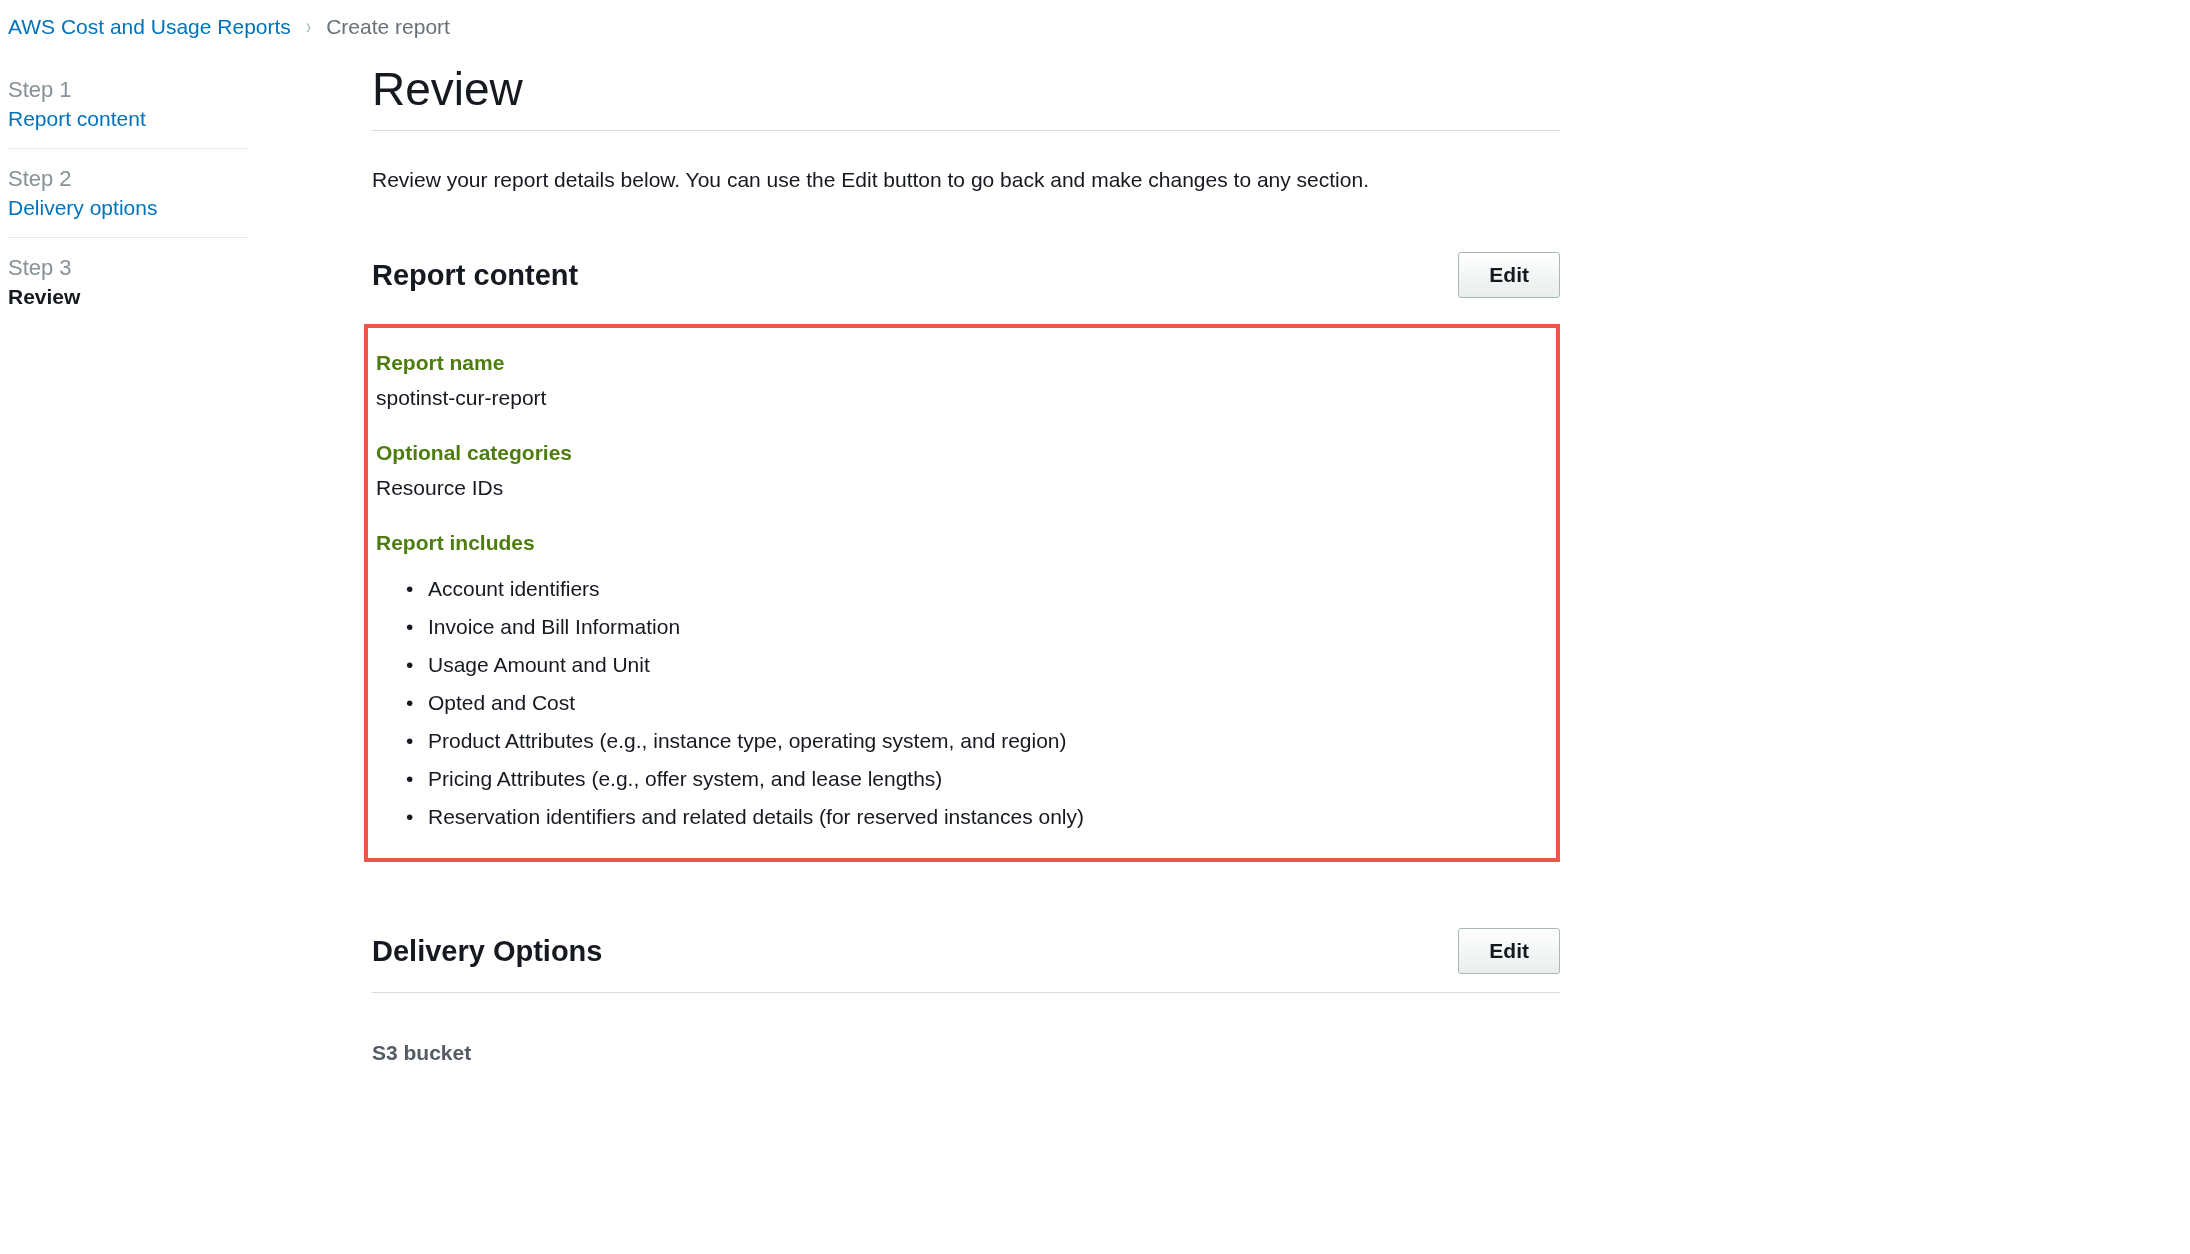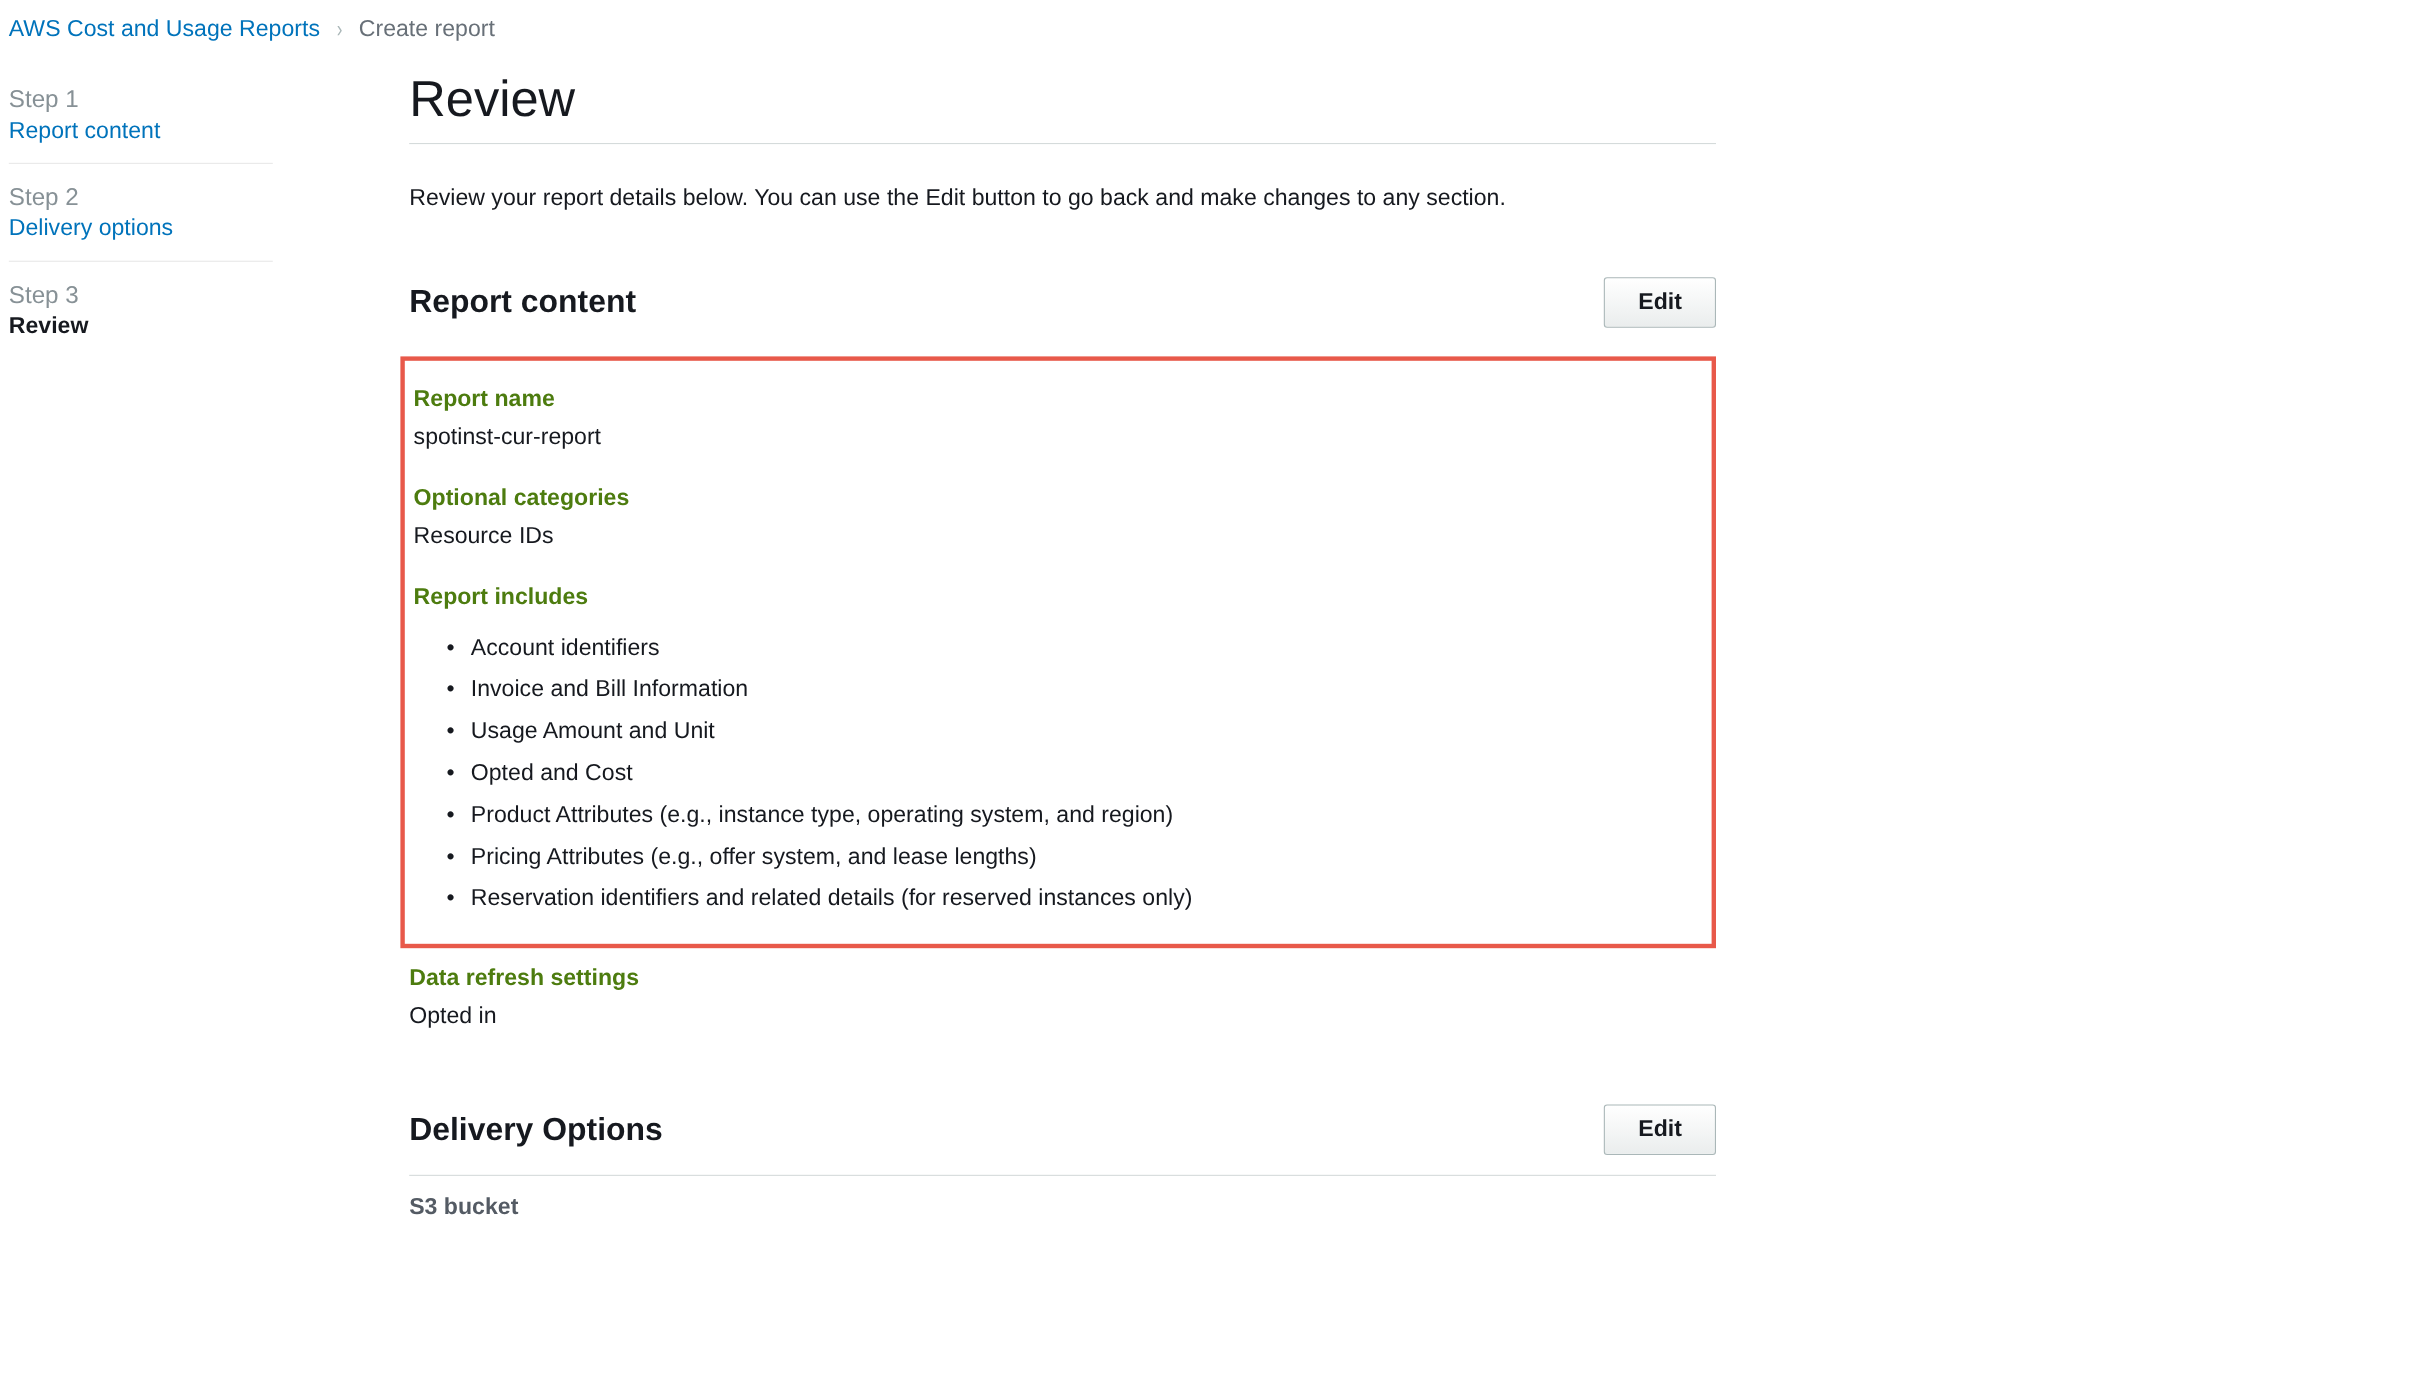--- a/index.html
+++ b/index.html
@@ -180,21 +180,21 @@
     margin-top: 14px;
   }
   .delivery-section {
     margin-top: 66px;
   }
   .s3-label {
     font-size: 21px;
     font-weight: bold;
     color: #545b64;
     line-height: 26px;
-    margin-top: 16px;
+    margin-top: 47px;
   }
 </style>
 </head>
 <body>
 
 <div class="breadcrumb">
   <span class="crumb-link">AWS Cost and Usage Reports</span>
   <span class="crumb-sep">›</span>
   <span class="crumb-current">Create report</span>
 </div>
@@ -243,24 +243,20 @@
       <li>Account identifiers</li>
       <li>Invoice and Bill Information</li>
       <li>Usage Amount and Unit</li>
       <li>Opted and Cost</li>
       <li>Product Attributes (e.g., instance type, operating system, and region)</li>
       <li>Pricing Attributes (e.g., offer system, and lease lengths)</li>
       <li>Reservation identifiers and related details (for reserved instances only)</li>
     </ul>
   </div>
 
-  <div class="after-box">
-    <div class="field-label first">Data refresh settings</div>
-    <div class="field-value">Opted in</div>
-  </div>
 
   <div class="section-head with-rule delivery-section">
     <div class="section-title">Delivery Options</div>
     <button class="btn">Edit</button>
   </div>
 
   <div class="s3-label">S3 bucket</div>
 
 </div>
 

